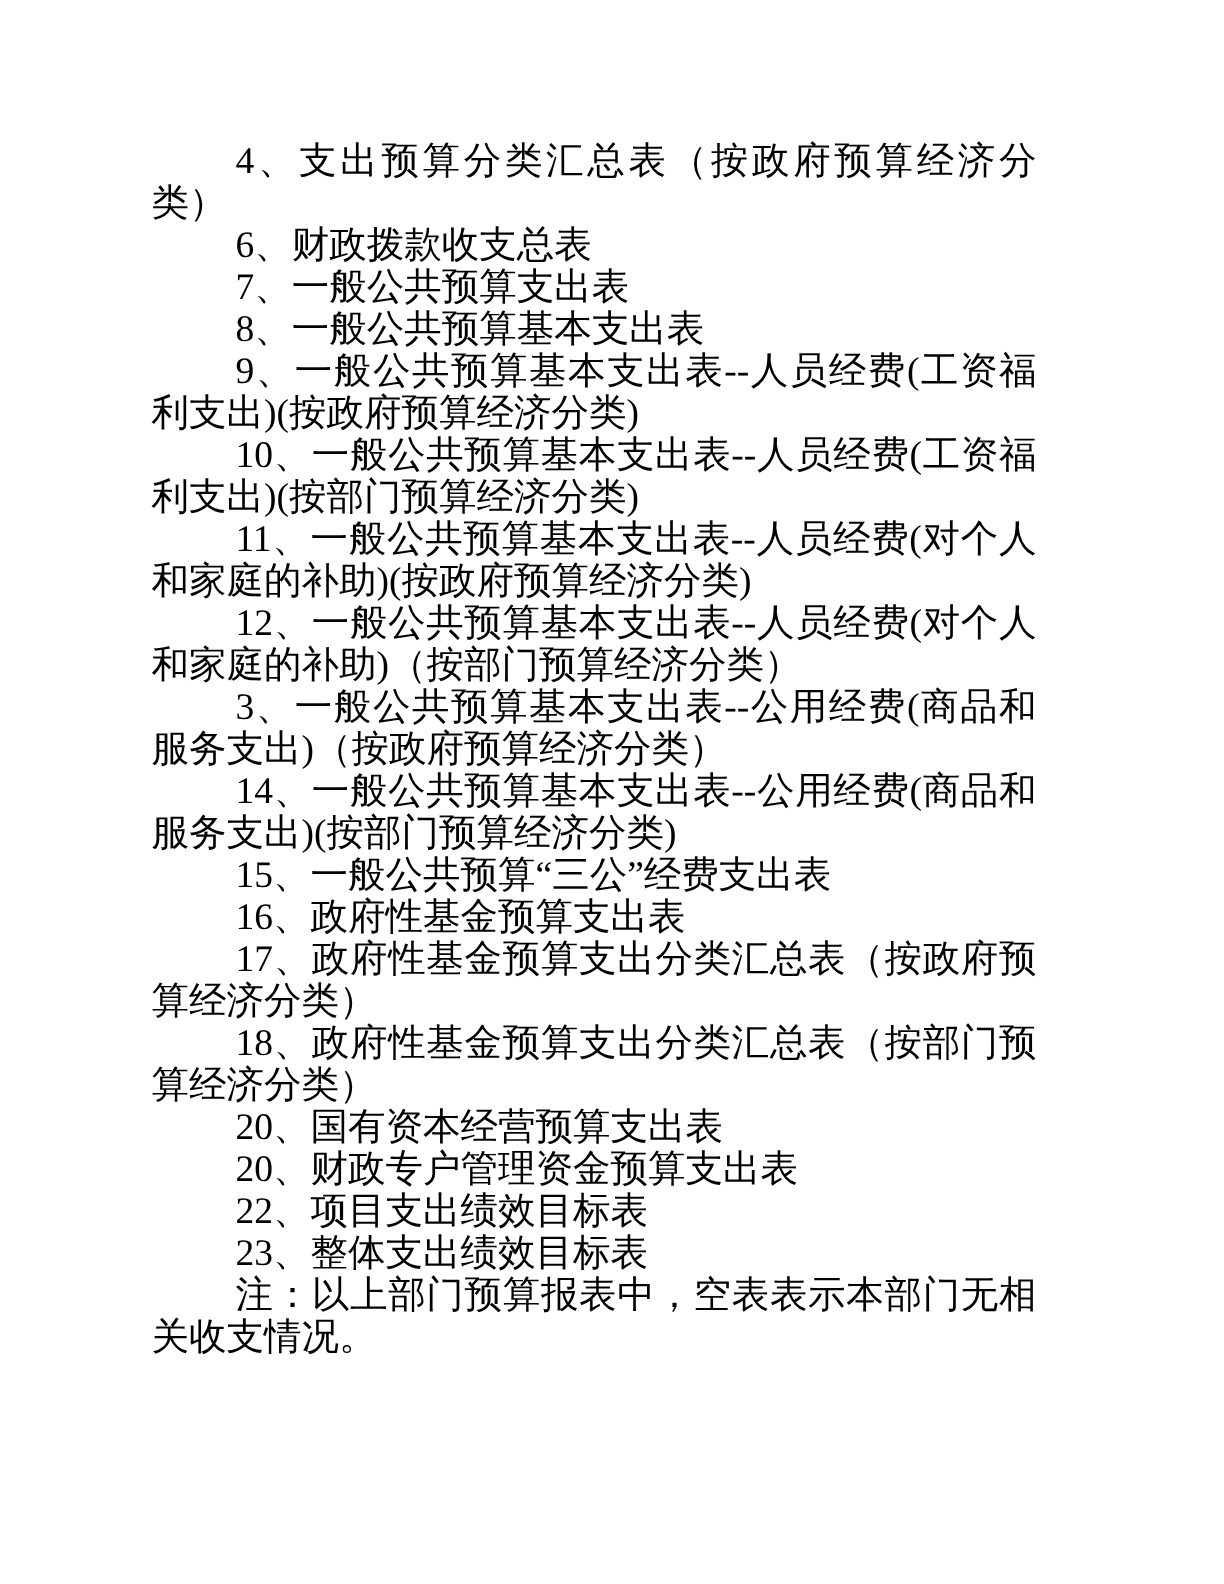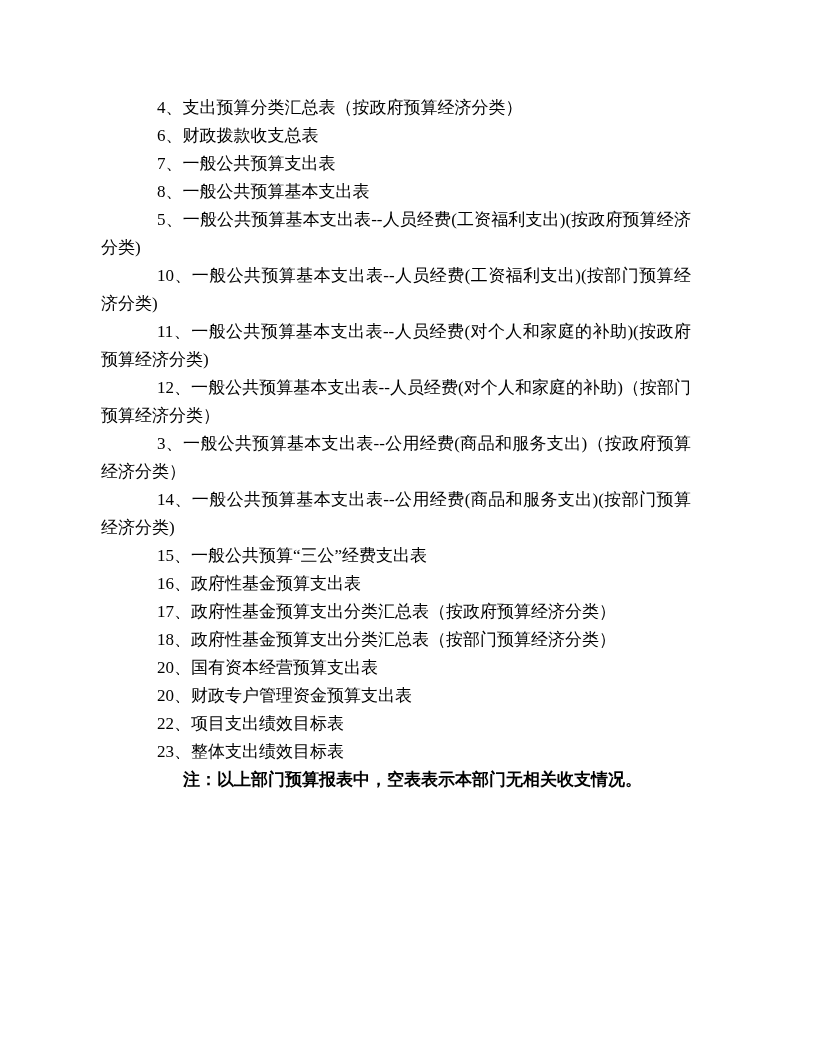--- a/index.html
+++ b/index.html
@@ -18,42 +18,41 @@
   .content {
     position: absolute;
     left: 101px;
     top: 94px;
     width: 590px;
     color: #000000;
   }
   .item {
     margin: 0;
     padding: 0;
-    font-size: 17px;
+    font-size: 25px;
     line-height: 28px;
     text-indent: 56px;
     text-align: justify;
     color: #000000;
     word-break: break-all;
   }
   .note {
-    font-weight: bold;
-    margin-left: 26px;
+    font-weight: normal;
   }
 </style>
 </head>
 <body>
 
 <div class="page">
   <div class="content">
     <p class="item">4、支出预算分类汇总表（按政府预算经济分类）</p>
     <p class="item">6、财政拨款收支总表</p>
     <p class="item">7、一般公共预算支出表</p>
     <p class="item">8、一般公共预算基本支出表</p>
-    <p class="item">5、一般公共预算基本支出表--人员经费(工资福利支出)(按政府预算经济分类)</p>
+    <p class="item">9、一般公共预算基本支出表--人员经费(工资福利支出)(按政府预算经济分类)</p>
     <p class="item">10、一般公共预算基本支出表--人员经费(工资福利支出)(按部门预算经济分类)</p>
     <p class="item">11、一般公共预算基本支出表--人员经费(对个人和家庭的补助)(按政府预算经济分类)</p>
     <p class="item">12、一般公共预算基本支出表--人员经费(对个人和家庭的补助)（按部门预算经济分类）</p>
     <p class="item">3、一般公共预算基本支出表--公用经费(商品和服务支出)（按政府预算经济分类）</p>
     <p class="item">14、一般公共预算基本支出表--公用经费(商品和服务支出)(按部门预算经济分类)</p>
     <p class="item">15、一般公共预算“三公”经费支出表</p>
     <p class="item">16、政府性基金预算支出表</p>
     <p class="item">17、政府性基金预算支出分类汇总表（按政府预算经济分类）</p>
     <p class="item">18、政府性基金预算支出分类汇总表（按部门预算经济分类）</p>
     <p class="item">20、国有资本经营预算支出表</p>

